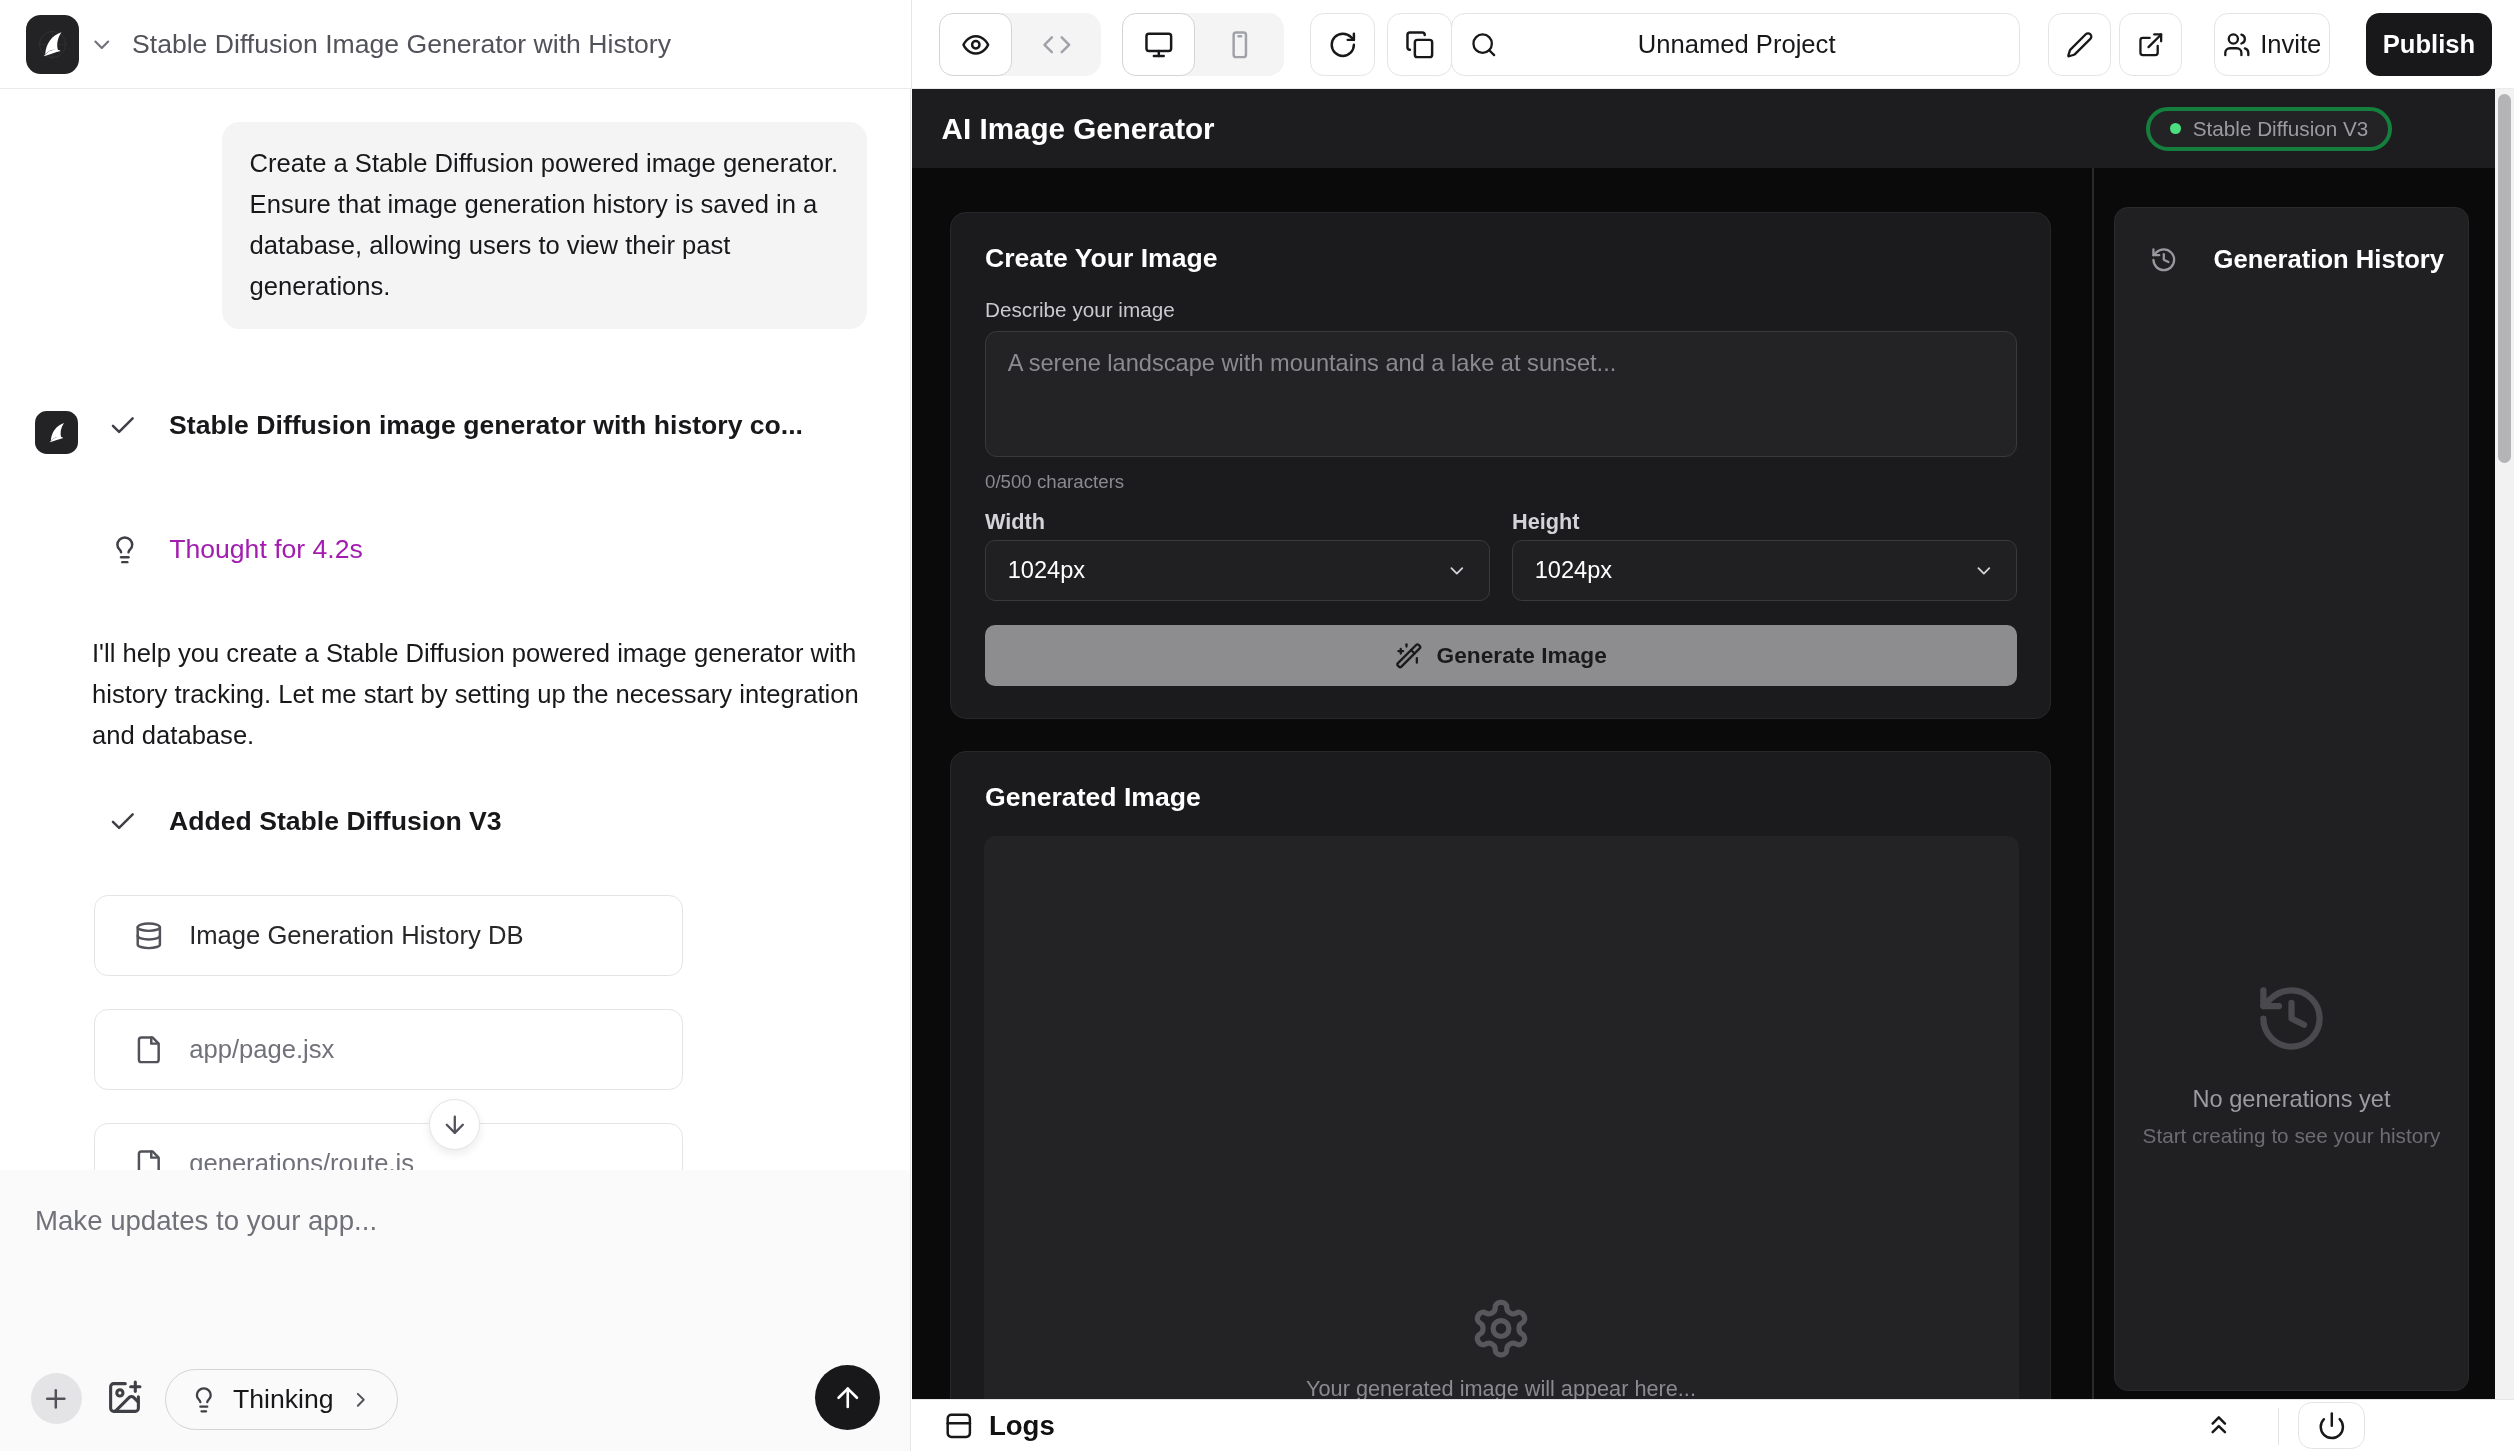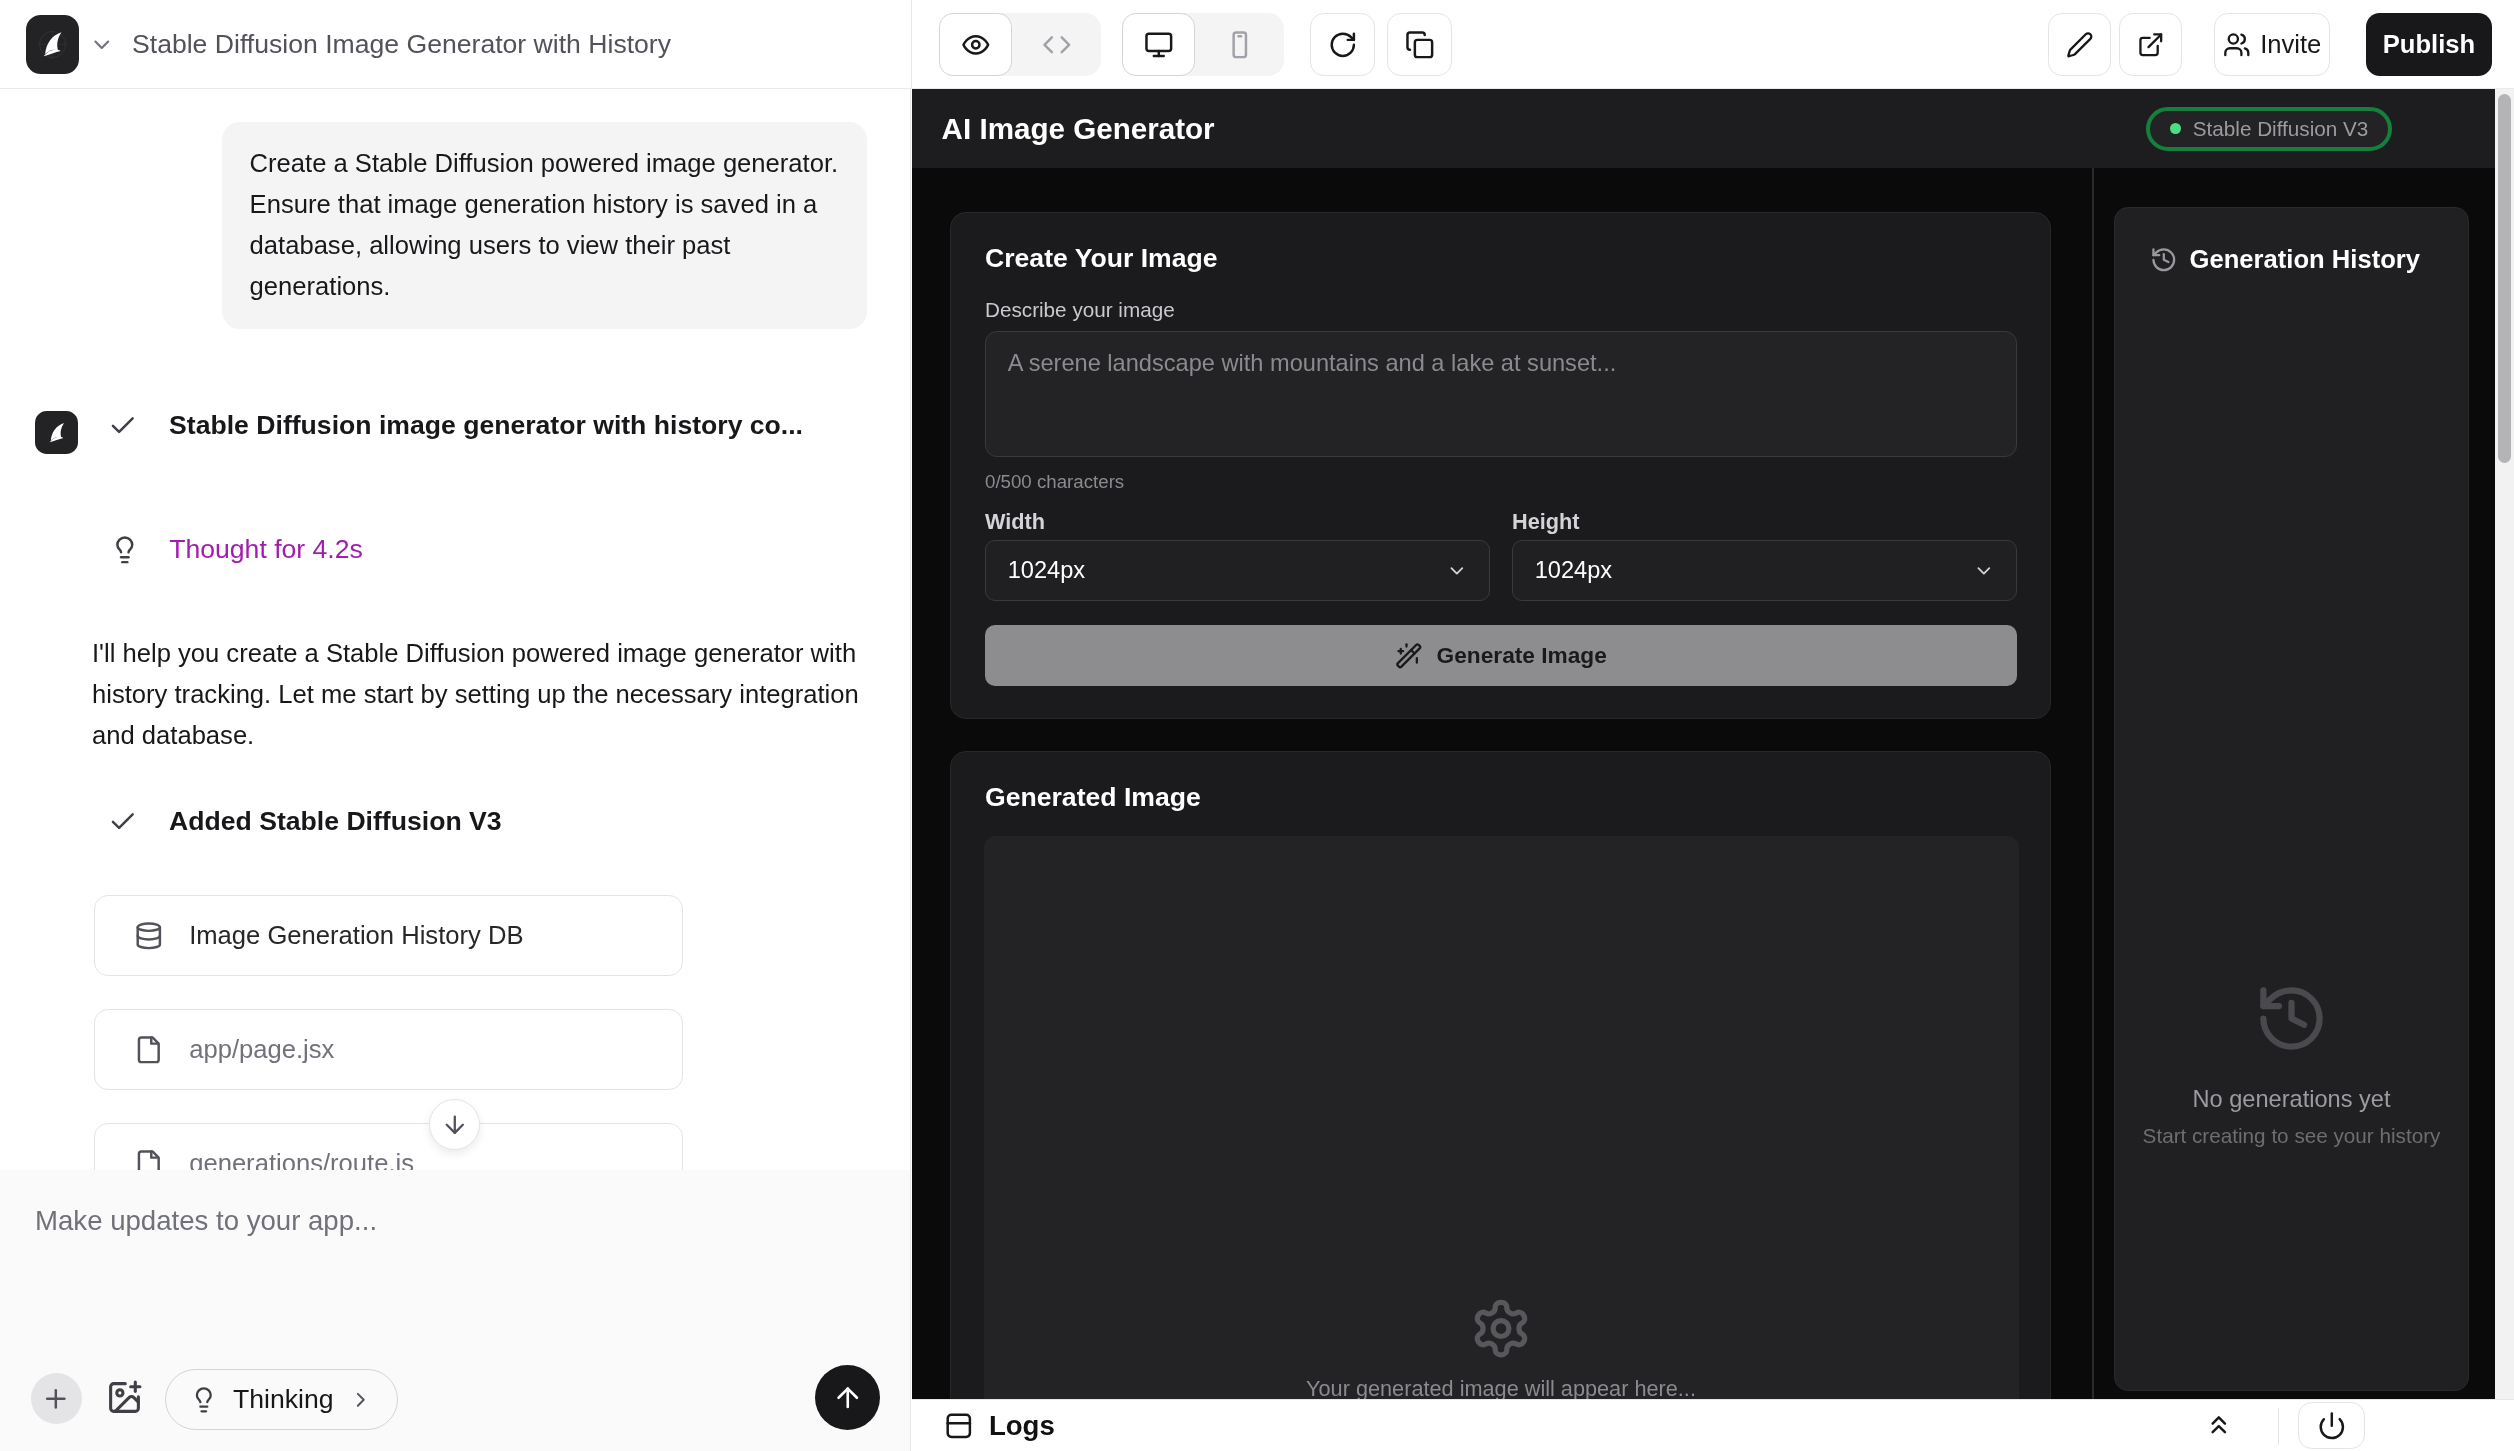--- a/index.html
+++ b/index.html
@@ -123,21 +123,21 @@
   #generated-placeholder { position:absolute; left:32.5px; top:84px; width:1035px;
     height:606px; background:#232325; border-radius:11.8px; overflow:hidden; }
   #gear-icon { position:absolute; left:50%; top:461px; transform:translateX(-50%);
     color:#58585c; }
   #generated-empty-text { position:absolute; left:0; top:540px; width:100%;
     text-align:center; font-size:21.7px; color:#8a8a90; }
 
   #history-card { left:1202px; top:118px; width:355px; height:1184px; background:#202022;
     border:1px solid #2a2a2c; border-radius:13.8px; }
   #history-header { position:absolute; left:35px; top:37px; display:flex;
-    align-items:center; gap:12px; }
+    align-items:center; gap:36px; }
   #history-header .hic { color:#98989d; }
   #history-title { font-size:25.6px; font-weight:700; color:#fff; }
   #history-empty { position:absolute; left:0; top:773px; width:100%; display:flex;
     flex-direction:column; align-items:center; gap:0; }
   #history-empty .big-hic { color:#4a4a4e; }
   #history-empty-title { margin-top:29.6px; font-size:23.6px; color:#9b9ba1; }
   #history-empty-sub { margin-top:11.8px; font-size:20.7px; color:#6d6d72; }
 
   #preview-scrollbar { position:absolute; right:0; top:0; width:19.7px; height:1310px;
     background:#f2f2f3; }
@@ -216,20 +216,29 @@
           <path d="M21 3v5h-5"></path>
         </svg>
     </div>
     <div class="tbtn abs" style="left:1387px; width:65px;">
       <svg class="ic" width="29.6" height="29.6" viewBox="0 0 24 24">
         <rect x="8" y="8" width="14" height="14" rx="2"></rect>
           <path d="M4 16c-1.1 0-2-.9-2-2V4c0-1.1.9-2 2-2h10c1.1 0 2 .9 2 2"></path>
         </svg>
     </div>
 
+    <div id="url-bar" class="abs">
+      <span class="mag">
+        <svg class="ic" width="27.6" height="27.6" viewBox="0 0 24 24">
+            <circle cx="11" cy="11" r="8"></circle>
+            <path d="m21 21-4.3-4.3"></path>
+          </svg>
+      </span>
+      <div id="project-name">Unnamed Project</div>
+    </div>
 
     <div class="tbtn abs" style="left:2048px; width:63px;">
       <svg class="ic" width="27.6" height="27.6" viewBox="0 0 24 24">
         <path d="M21.174 6.812a1 1 0 0 0-3.986-3.987L3.842 16.174a2 2 0 0 0-.5.83l-1.321 4.352a.5.5 0 0 0 .623.622l4.353-1.32a2 2 0 0 0 .83-.497z"></path>
         </svg>
     </div>
     <div class="tbtn abs" style="left:2119px; width:63px;">
       <svg class="ic" width="27.6" height="27.6" viewBox="0 0 24 24">
         <path d="M15 3h6v6"></path>
           <path d="M10 14 21 3"></path>

